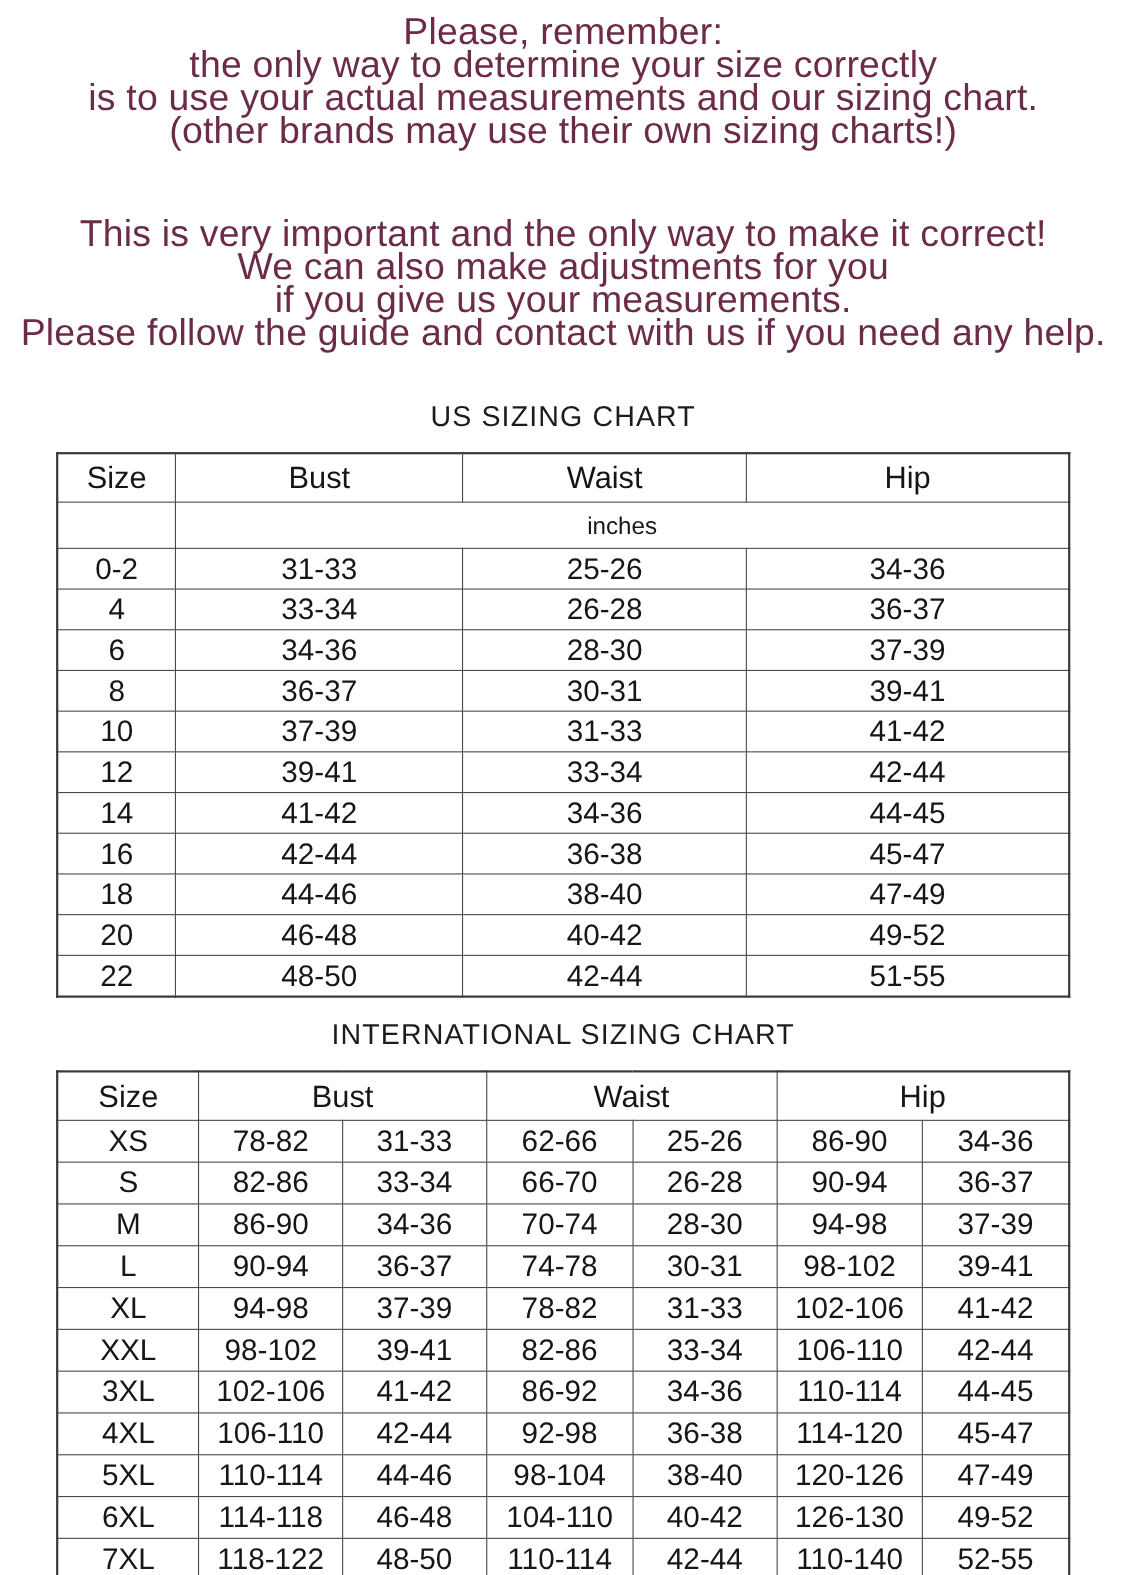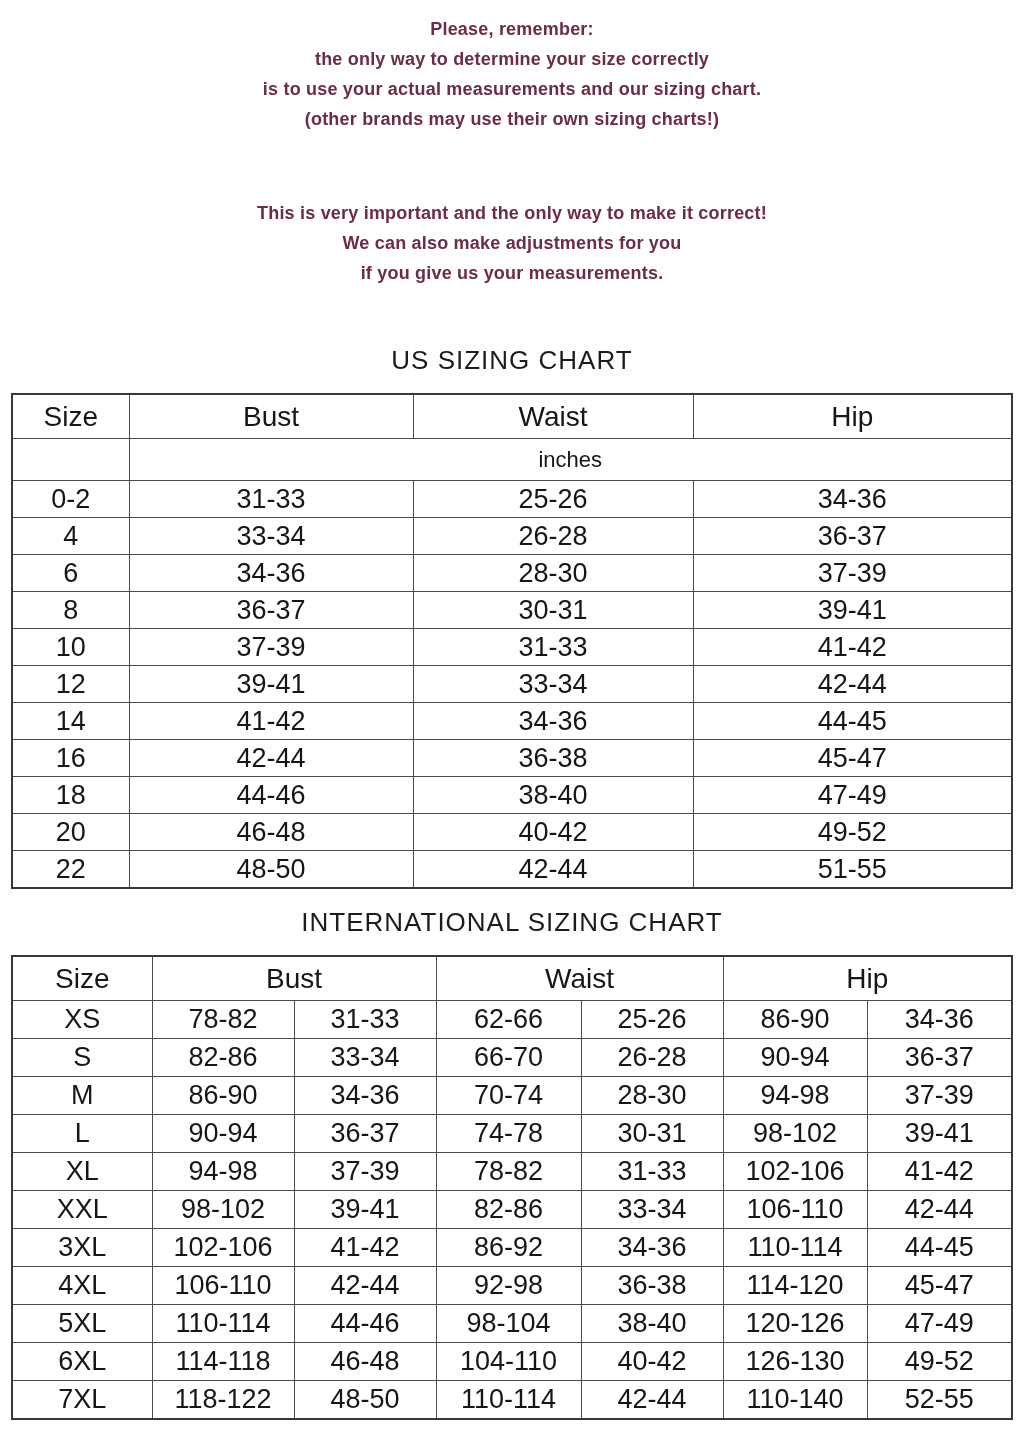--- a/index.html
+++ b/index.html
@@ -16,43 +16,43 @@
   }
   .page {
     width: 1024px;
     padding-top: 14px;
     box-sizing: border-box;
   }
   
   .intro {
     text-align: center;
     color: #6b2b49;
-    font-size: 18px;
-    font-weight: 700;
+    font-size: 34px;
+    font-weight: 400;
     line-height: 30px;
     letter-spacing: 0.2px;
   }
   .intro-block { margin: 0; }
   .intro-block + .intro-block { margin-top: 64px; }
   .intro-line { display: block; }
   
   .chart-title {
     margin: 0;
     text-align: center;
     font-size: 26px;
     font-weight: 300;
     letter-spacing: 1px;
     line-height: 30px;
     color: #1c1c1c;
   }
-  .title-us   { margin-top: 57px; margin-bottom: 8px; }
+  .title-us   { margin-top: 45px; margin-bottom: 8px; }
   .title-intl { margin-top: 16px; margin-bottom: 5px; }
   
   table.sizing {
-    width: 1002px;
+    width: 922px;
     margin: 18px auto;
     border-collapse: collapse;
     table-layout: fixed;
     border: 2px solid #383838;
   }
   table.sizing th,
   table.sizing td {
     border: 1px solid #4a4a4a;
     text-align: center;
     vertical-align: middle;
@@ -88,20 +88,21 @@
     <p class="intro-block">
       <span class="intro-line">Please, remember:</span>
       <span class="intro-line">the only way to determine your size correctly</span>
       <span class="intro-line">is to use your actual measurements and our sizing chart.</span>
       <span class="intro-line">(other brands may use their own sizing charts!)</span>
     </p>
     <p class="intro-block">
       <span class="intro-line">This is very important and the only way to make it correct!</span>
       <span class="intro-line">We can also make adjustments for you</span>
       <span class="intro-line">if you give us your measurements.</span>
+      <span class="intro-line">Please follow the guide and contact with us if you need any help.</span>
     </p>
   </div>
 
   <h2 class="chart-title title-us">US SIZING CHART</h2>
 
   <table class="sizing us">
     <colgroup>
       <col style="width:11.7%">
       <col style="width:28.4%">
       <col style="width:28.0%">

